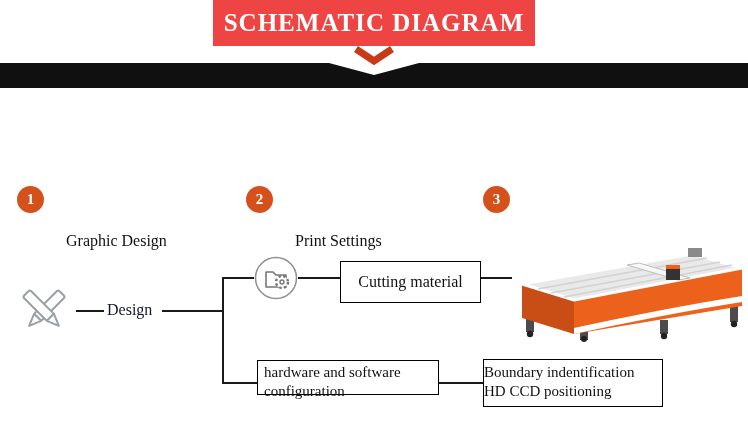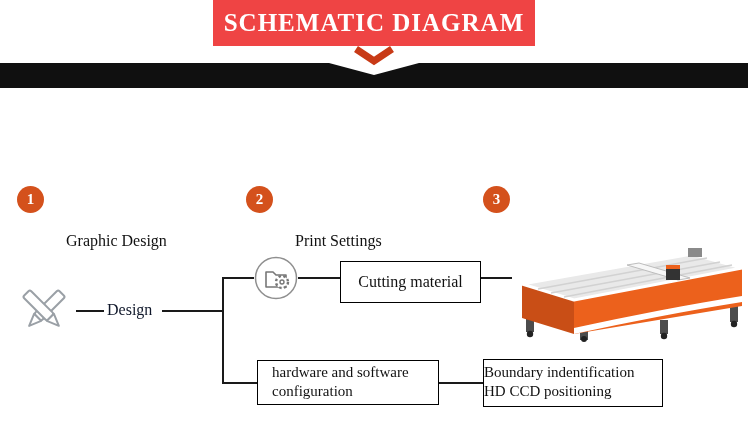--- a/index.html
+++ b/index.html
@@ -38,21 +38,21 @@
   .hline { position:absolute; height:2px; background:#1a1a1a; }
   .vline { position:absolute; width:2px; background:#1a1a1a; }
   .flowbox {
     position:absolute; border:1.5px solid #000; background:#fff;
     color:#111; box-sizing:border-box;
   }
   .box-cutting {
     left:340px; top:261px; width:141px; height:42px; font-size:16px;
     display:flex; align-items:center; justify-content:center;
   }
-  .box-hw { left:257px; top:360px; width:182px; height:45px; font-size:15px; padding:2px 14px; line-height:19px; }
+  .box-hw { left:257px; top:360px; width:182px; height:35px; font-size:15px; padding:2px 6px; line-height:19px; }
   .box-boundary { left:483px; top:359px; width:180px; height:48px; font-size:15px; padding:3px 0; line-height:19px; }
   .design-label { position:absolute; left:107px; top:301px; font-size:16px; color:#0f172a; }
   .pencil-icon { position:absolute; left:14px; top:281px; }
   .folder-circle { position:absolute; left:254px; top:256px; }
   .machine { position:absolute; left:510px; top:238px; }
 </style>
 </head>
 <body>
 
 <div class="page">

